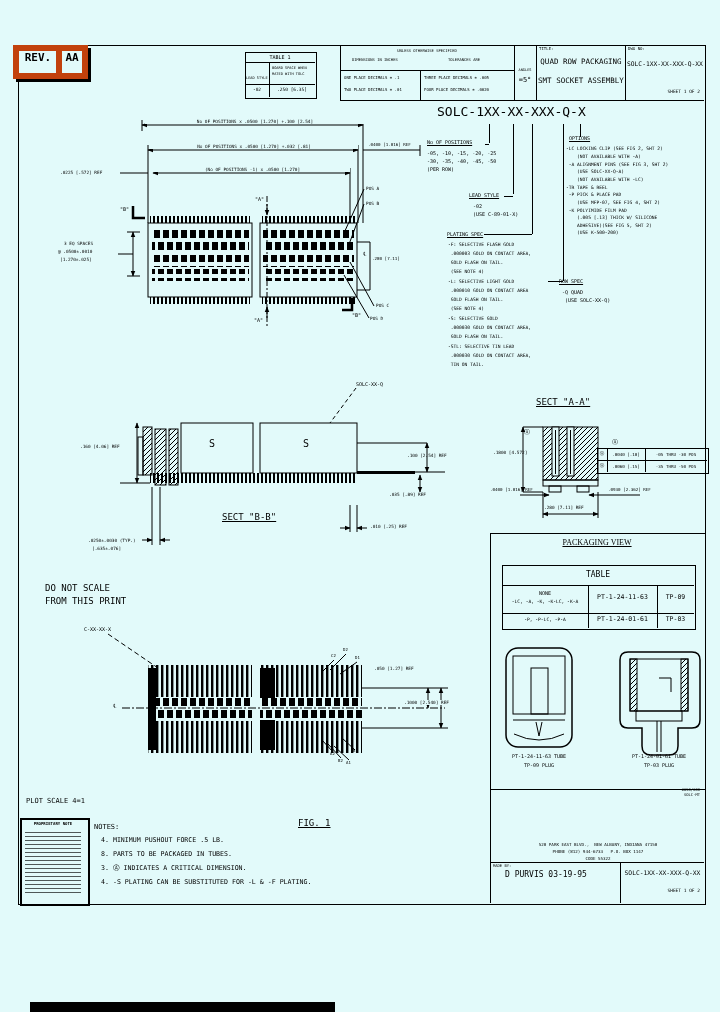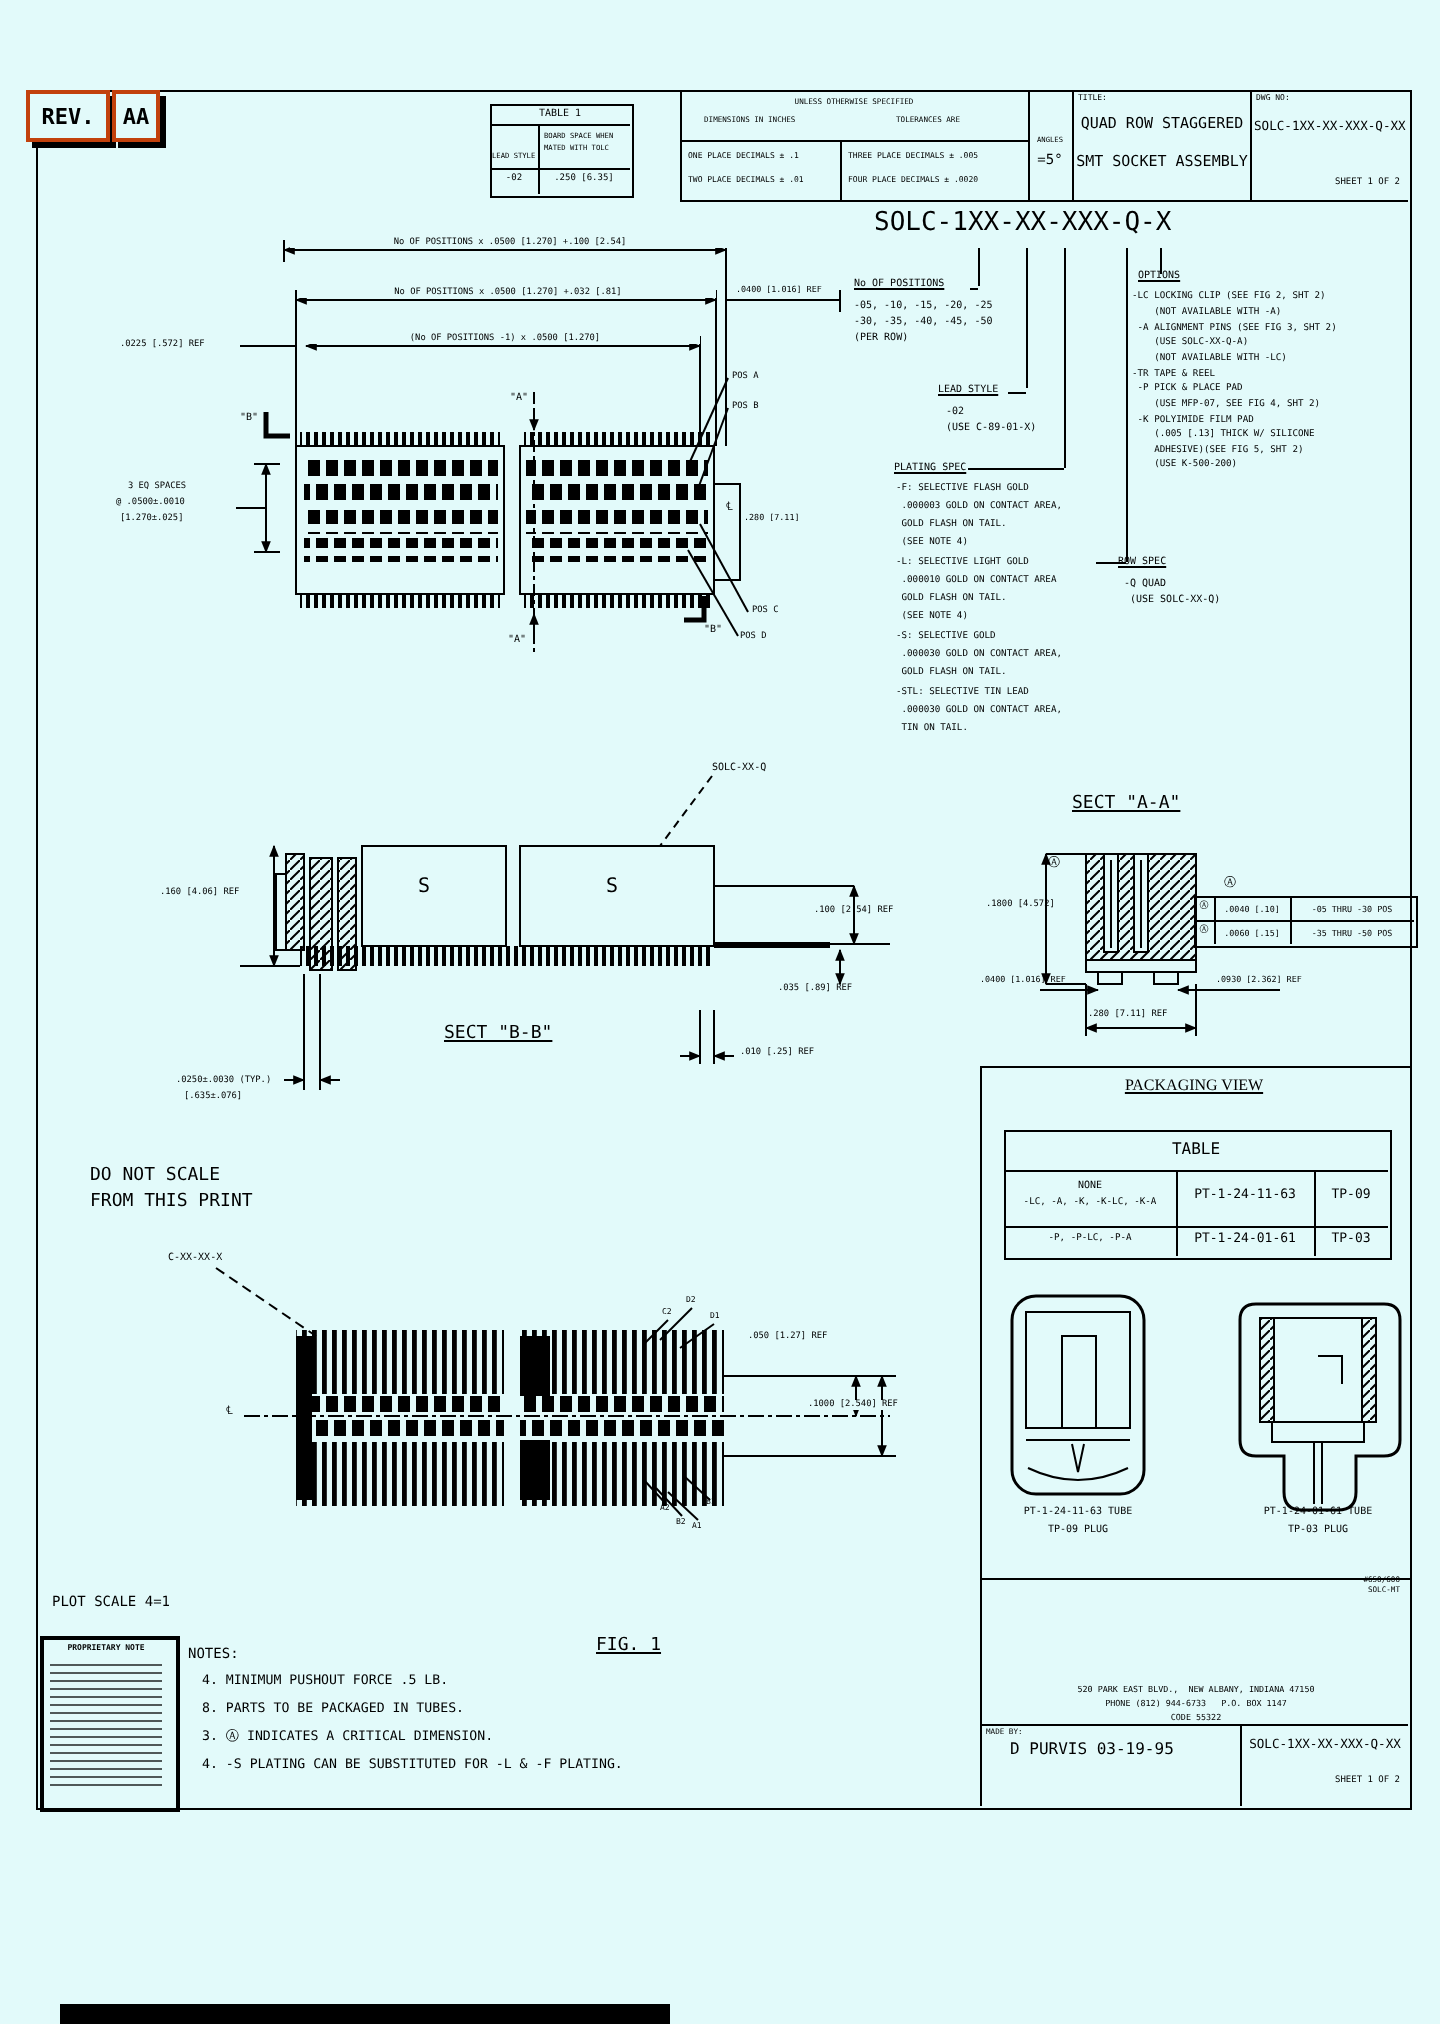--- a/index.html
+++ b/index.html
@@ -6,22 +6,22 @@
   #sheet{position:relative;width:720px;height:1012px;background:#e2fafa;
          font-family:"DejaVu Sans Mono",monospace;color:#000;overflow:hidden;}
   .t{position:absolute;white-space:pre;line-height:1.2;z-index:3;}
   .u{text-decoration:underline;}
   .c{text-align:center;}
   .r{text-align:right;}
   .hl{position:absolute;background:#000;height:1px;z-index:2;}
   .vl{position:absolute;background:#000;width:1px;z-index:2;}
   .box{position:absolute;border:1px solid #000;z-index:2;}
   .gfx{position:absolute;left:0;top:0;z-index:1;}
-  .revbox{position:absolute;border:2px solid #c2410c;background:#e2fafa;
-          box-shadow:3px 3px 0 #000;z-index:4;display:flex;align-items:center;justify-content:center;
+  .revbox{position:absolute;border:6px solid #c2410c;background:#e2fafa;
+          box-shadow:3px 3px 0 #000;z-index:4;display:flex;justify-content:center;
           font-size:11px;font-weight:bold;}
   .stripes{position:absolute;background:repeating-linear-gradient(#000 0 1px,transparent 1px 4px);opacity:.65;z-index:3;}
   .logo{position:absolute;border-top:5px solid #000;border-bottom:5px solid #000;
         font-weight:bold;font-size:30px;letter-spacing:-1px;line-height:1.05;z-index:3;
         font-family:"DejaVu Sans",sans-serif;}
 </style>
 </head>
 <body>
 
 <div id="sheet">
@@ -211,21 +211,21 @@
   <div class="t" style="left:352px;top:58px;font-size:3.8px;">DIMENSIONS IN INCHES</div>
   <div class="t" style="left:448px;top:58px;font-size:3.8px;">TOLERANCES ARE</div>
   <div class="t" style="left:344px;top:76px;font-size:4px;">ONE PLACE DECIMALS ± .1</div>
   <div class="t" style="left:344px;top:88px;font-size:4px;">TWO PLACE DECIMALS ± .01</div>
   <div class="t" style="left:424px;top:76px;font-size:4px;">THREE PLACE DECIMALS ± .005</div>
   <div class="t" style="left:424px;top:88px;font-size:4px;">FOUR PLACE DECIMALS ± .0020</div>
   <div class="t c" style="left:514px;top:68px;width:22px;font-size:3.6px;">ANGLES</div>
   <div class="t c" style="left:514px;top:76px;width:22px;font-size:7px;">=5°</div>
 
   <div class="t" style="left:539px;top:47px;font-size:4px;">TITLE:</div>
-  <div class="t c" style="left:537px;top:57px;width:88px;font-size:7.5px;">QUAD ROW STAGGERED</div>
+  <div class="t c" style="left:537px;top:57px;width:88px;font-size:7.5px;">QUAD ROW PACKAGING</div>
   <div class="t c" style="left:537px;top:76px;width:88px;font-size:7.5px;">SMT SOCKET ASSEMBLY</div>
   <div class="t" style="left:628px;top:47px;font-size:4px;">DWG NO:</div>
   <div class="t" style="left:627px;top:60px;font-size:6.3px;">SOLC-1XX-XX-XXX-Q-XX</div>
   <div class="t r" style="left:640px;top:89px;width:60px;font-size:4.5px;">SHEET 1 OF 2</div>
 
   <div class="t" style="left:437px;top:104px;font-size:13px;">SOLC-1XX-XX-XXX-Q-X</div>
   <div class="vl" style="left:489px;top:124px;height:19px;"></div>
   <div class="vl" style="left:513px;top:124px;height:70px;"></div>
   <div class="vl" style="left:532px;top:124px;height:110px;"></div>
   <div class="hl" style="left:484px;top:234px;width:48px;"></div>

